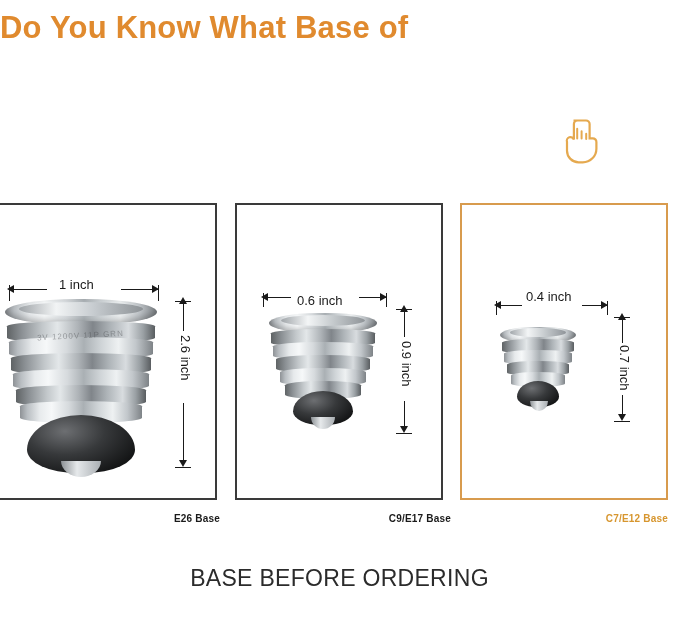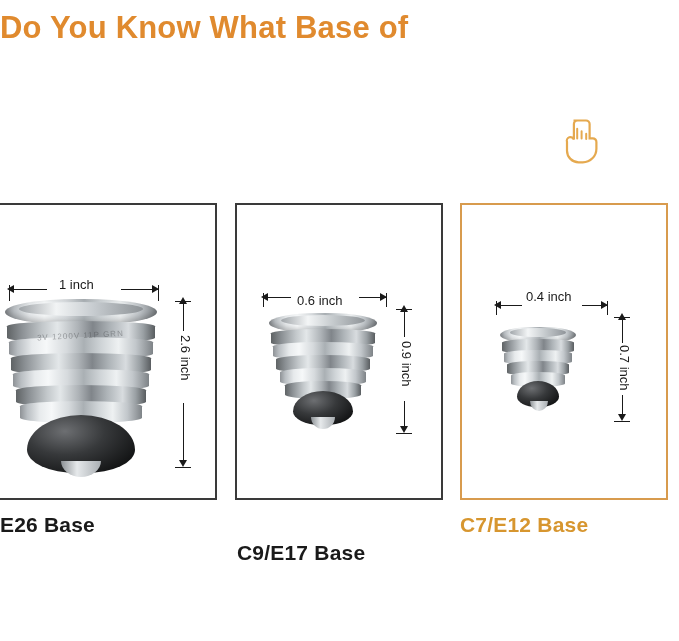--- a/index.html
+++ b/index.html
@@ -71,28 +71,28 @@
   .panel.p3 {
     left: 460px; width: 208px; height: 297px;
     border-color: #d89b4e;
     padding-left: 32px;
   }
 
   
   .caption {
     position: absolute;
     top: 513px;
-    font-size: 21px;
+    font-size: 10px;
     font-weight: bold;
     color: #1a1a1a;
-    text-align: left;
+    text-align: right;
     letter-spacing: 0.2px;
   }
   .caption.c1 { left: 0px;   width: 220px; }
-  .caption.c2 { left: 237px; width: 208px; margin-top: 28px; }
+  .caption.c2 { left: 243px; width: 208px; }
   .caption.c3 { left: 460px; width: 208px; color: #d7962f; }
 
   
   .tips {
     position: absolute;
     top: 563px;
     left: 0;
     width: 679px;
     text-align: center;
     font-size: 23px;
@@ -280,13 +280,14 @@
     <div class="dim-line-h" style="left:152px;top:112px;width:16px;"></div>
     <div class="dim-line-h" style="left:152px;top:216px;width:16px;"></div>
   </div>
 </div>
 
 <div class="caption c1">E26 Base</div>
 <div class="caption c2">C9/E17 Base</div>
 <div class="caption c3">C7/E12 Base</div>
 
 <div class="tips">
+  <span class="t2">BASE BEFORE ORDERING</span>
 </div>
 
 </body></html>

